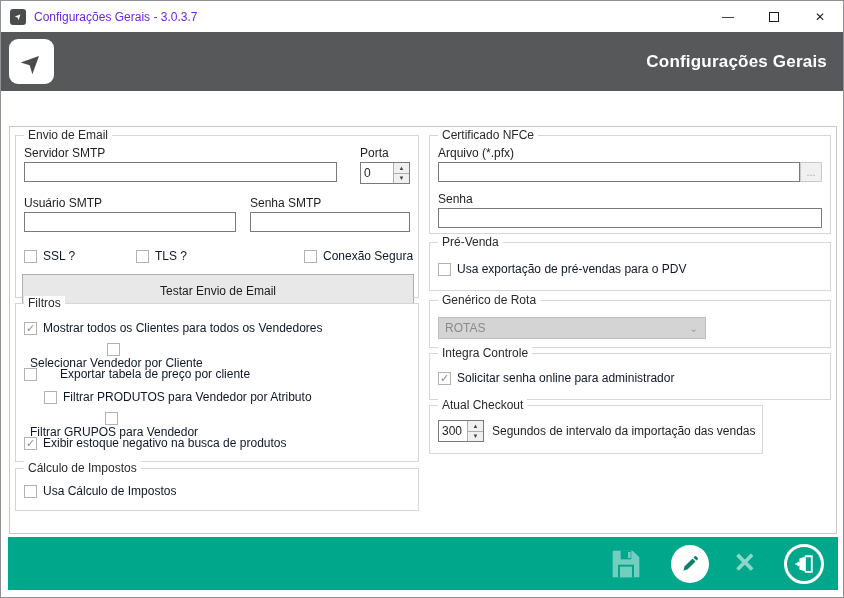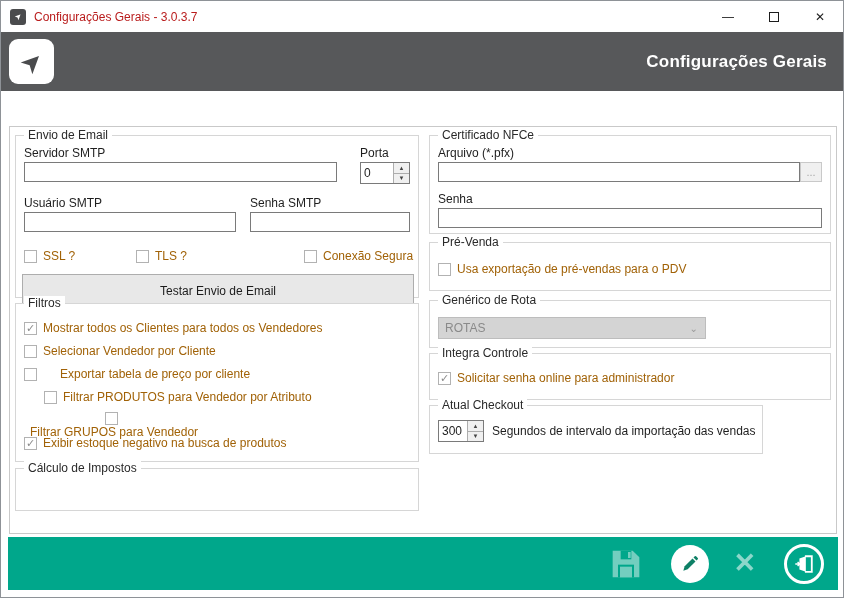--- a/index.html
+++ b/index.html
@@ -18,21 +18,21 @@
   .titlebar {
     position:absolute; left:0; top:0; width:100%; height:31px;
     background:#ffffff; display:flex; align-items:center;
   }
   .titlebar-icon {
     width:16px; height:16px; margin-left:9px;
     background:#4a4b4d; border-radius:3px;
     display:flex; align-items:center; justify-content:center;
   }
   .titlebar-icon span { color:#fff; font-size:8px; transform:rotate(-45deg); }
-  .titlebar-text { margin-left:8px; font-size:12px; color:#b91c1c; }
+  .titlebar-text { margin-left:8px; font-size:12px; color:#6d28d9; }
   .win-controls { position:absolute; right:0; top:0; height:31px; display:flex; }
   .win-btn {
     width:46px; height:31px; display:flex; align-items:center; justify-content:center;
     font-size:12px; color:#1c1c1c; cursor:default;
   }
   .win-btn.maximize span { display:block; width:10px; height:10px; border:1px solid #1c1c1c; }
 
   
   .header {
     position:absolute; left:0; top:31px; width:100%; height:59px;
@@ -91,21 +91,21 @@
   }
   .spin-btn + .spin-btn { border-top:1px solid #adadad; }
 
   
   .cb-row { position:absolute; display:flex; align-items:center; height:16px; }
   .cb {
     width:13px; height:13px; border:1px solid #b2b2b2; background:#fff;
     display:inline-flex; align-items:center; justify-content:center; flex:none;
   }
   .cb.checked::after { content:"✓"; font-size:11px; color:#8b8b8b; line-height:1; }
-  .cb-label { margin-left:6px; font-size:12px; color:#a16207; white-space:nowrap; }
+  .cb-label { margin-left:6px; font-size:12px; color:#0f172a; white-space:nowrap; }
 
   .button {
     position:absolute; height:34px; background:#e8e8e8; border:1px solid #adadad;
     font-size:12px; color:#1c1c1c; display:flex; align-items:center; justify-content:center;
     cursor:default;
   }
 
   .browse-btn {
     position:absolute; width:22px; height:20px; background:#f0f0f0; border:1px solid #c9c9c9;
     color:#a8a8a8; font-size:11px; display:flex; align-items:center; justify-content:center;
@@ -202,21 +202,21 @@
     <div class="button" style="left:6px; top:138px; width:392px;">Testar Envio de Email</div>
   </div>
 
   <div class="groupbox" style="left:14px; top:302px; width:404px; height:159px;">
     <div class="gb-title">Filtros</div>
 
     <div class="cb-row" style="left:8px; top:16px;">
       <span class="cb checked"></span>
       <span class="cb-label">Mostrar todos os Clientes para todos os Vendedores</span>
     </div>
-    <div class="cb-row" style="left:8px; top:39px;">
+    <div class="cb-row" style="left:8px; top:39px;flex-direction:column;">
       <span class="cb"></span>
       <span class="cb-label">Selecionar Vendedor por Cliente</span>
     </div>
     <div class="cb-row" style="left:8px; top:62px;gap:17px;">
       <span class="cb"></span>
       <span class="cb-label">Exportar tabela de preço por cliente</span>
     </div>
     <div class="cb-row" style="left:8px; top:85px;padding-left:20px;">
       <span class="cb"></span>
       <span class="cb-label">Filtrar PRODUTOS para Vendedor por Atributo</span>
@@ -226,20 +226,24 @@
       <span class="cb-label">Filtrar GRUPOS para Vendedor</span>
     </div>
     <div class="cb-row" style="left:8px; top:131px;">
       <span class="cb checked"></span>
       <span class="cb-label">Exibir estoque negativo na busca de produtos</span>
     </div>
   </div>
 
   <div class="groupbox" style="left:14px; top:467px; width:404px; height:43px;">
     <div class="gb-title">Cálculo de Impostos</div>
+    <div class="cb-row" style="left:8px; top:14px;">
+      <span class="cb"></span>
+      <span class="cb-label">Usa Cálculo de Impostos</span>
+    </div>
   </div>
 
   <div class="groupbox" style="left:428px; top:134px; width:402px; height:99px;padding-left:7px;">
     <div class="gb-title">Certificado NFCe</div>
 
     <div class="field-label" style="left:8px; top:10px;">Arquivo (*.pfx)</div>
     <input class="tb" style="left: 8px; top: 26px; width: 362px;" value="">
     <div class="browse-btn" style="left:370px; top:26px;">...</div>
 
     <div class="field-label" style="left:8px; top:56px;">Senha</div>

